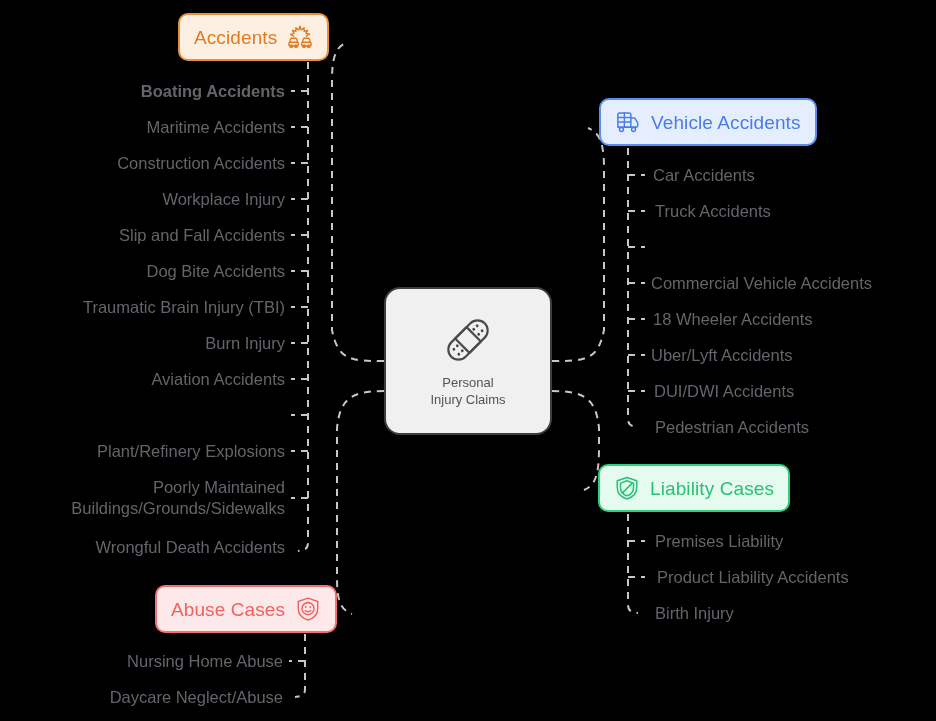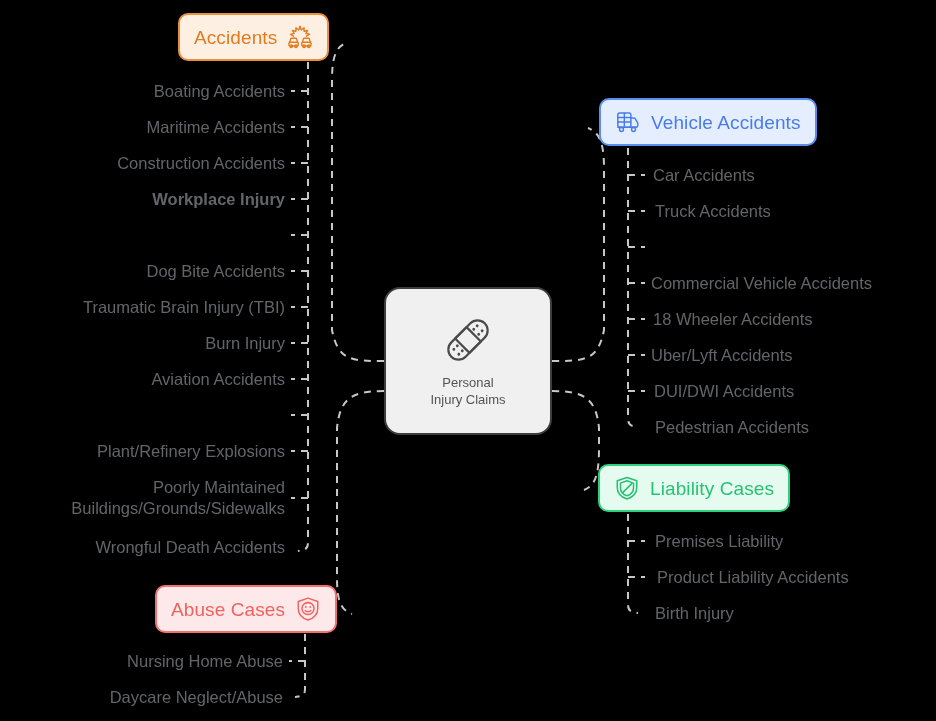--- a/index.html
+++ b/index.html
@@ -237,24 +237,25 @@
         <circle cx="28.6" cy="22.6" r="1.05" fill="#4a4a4a" stroke="none"></circle>
         <circle cx="32.2" cy="22.6" r="1.05" fill="#4a4a4a" stroke="none"></circle>
       </g>
     </svg>
     <div class="center-title">
       <div>Personal</div>
       <div>Injury Claims</div>
     </div>
   </div>
 
-  <div class="leaf left" style="right:651px; top:81px;">Boating Accidents</div>
+  <div class="leaf left" style="right:651px; top:81px;font-weight:bold;">Boating Accidents</div>
   <div class="leaf left" style="right:651px; top:117px;">Maritime Accidents</div>
   <div class="leaf left" style="right:651px; top:153px;">Construction Accidents</div>
-  <div class="leaf left" style="right:651px; top:189px;font-weight:bold;">Workplace Injury</div>
+  <div class="leaf left" style="right:651px; top:189px;">Workplace Injury</div>
+  <div class="leaf left" style="right:651px; top:225px;">Slip and Fall Accidents</div>
   <div class="leaf left" style="right:651px; top:261px;">Dog Bite Accidents</div>
   <div class="leaf left" style="right:651px; top:297px;">Traumatic Brain Injury (TBI)</div>
   <div class="leaf left" style="right:651px; top:333px;">Burn Injury</div>
   <div class="leaf left" style="right:651px; top:369px;">Aviation Accidents</div>
   <div class="leaf left" style="right:651px; top:441px;">Plant/Refinery Explosions</div>
   <div class="leaf left wrap" style="right:651px; top:477px;">Poorly Maintained Buildings/Grounds/Sidewalks</div>
   <div class="leaf left" style="right:651px; top:537px;">Wrongful Death Accidents</div>
 
   <div class="leaf left" style="right:653px; top:651px;">Nursing Home Abuse</div>
   <div class="leaf left" style="right:653px; top:687px;">Daycare Neglect/Abuse</div>

